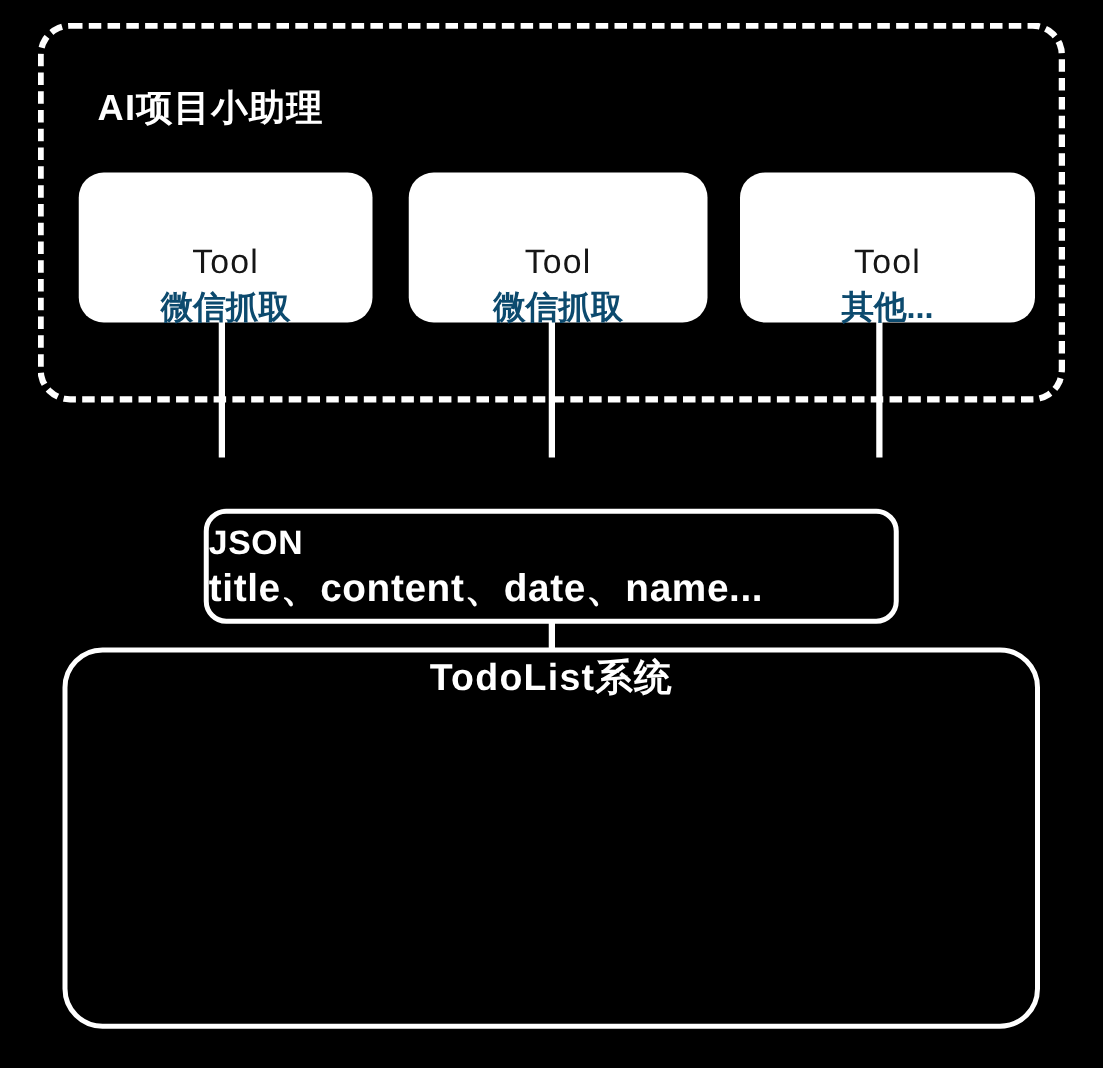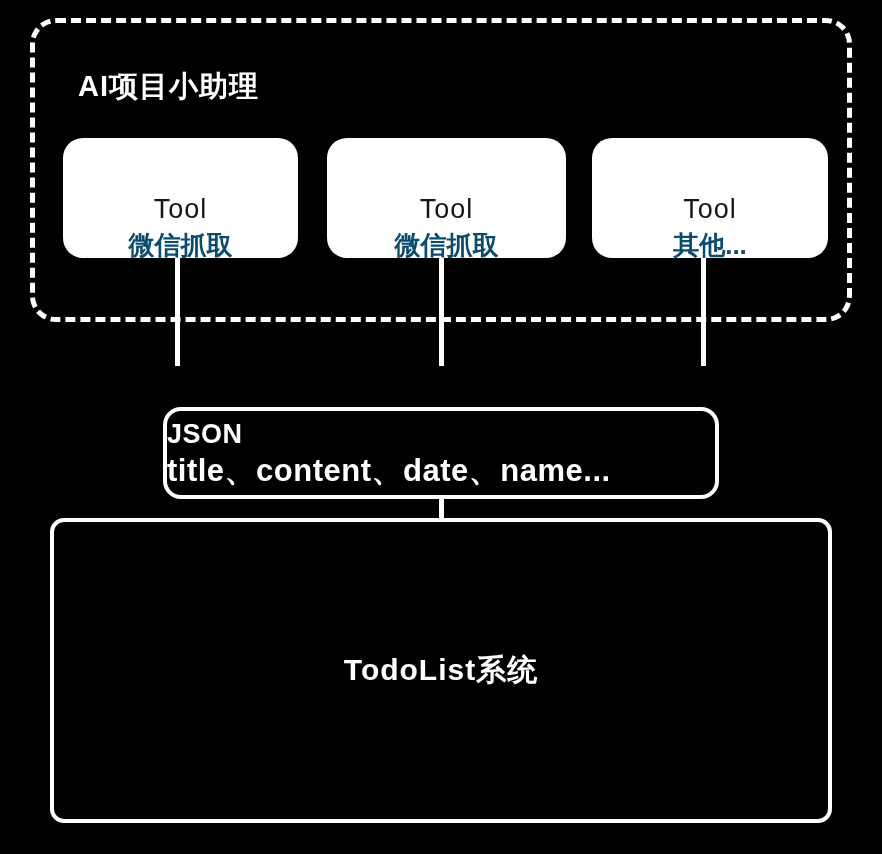--- a/index.html
+++ b/index.html
@@ -119,24 +119,24 @@
 
   
   .todo-node {
     position: absolute;
     left: 50px;
     top: 518px;
     width: 782px;
     height: 305px;
     background: #000000;
     border: 4px solid #ffffff;
-    border-radius: 14px;
+    border-radius: 32px;
     box-sizing: border-box;
     display: flex;
-    align-items: center;
+    align-items: flex-start;
     justify-content: center;
     z-index: 3;
   }
   .todo-node .todo-label {
     color: #ffffff;
     font-size: 30px;
     font-weight: 700;
     letter-spacing: 1px;
   }
 </style>

